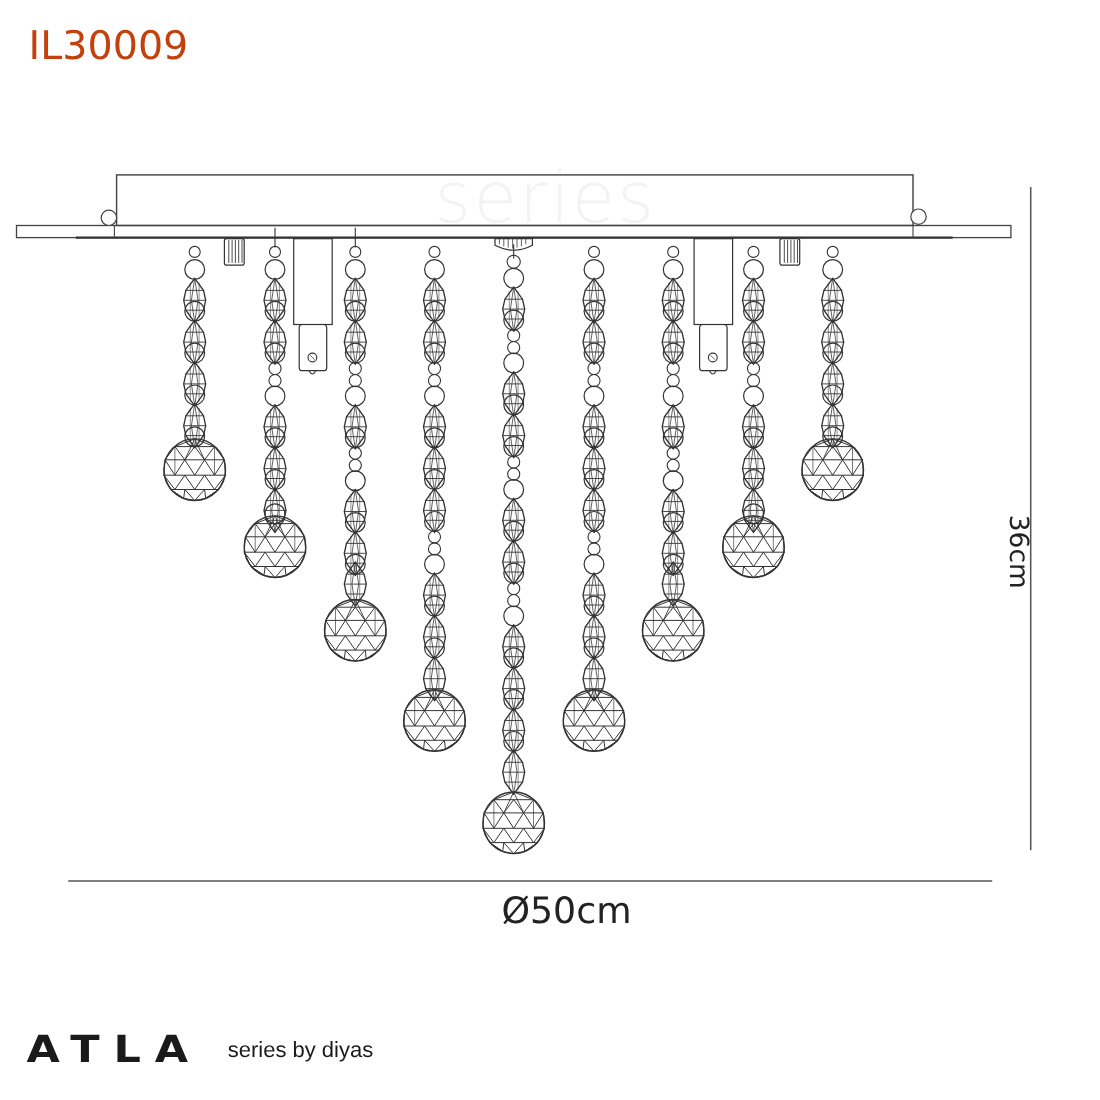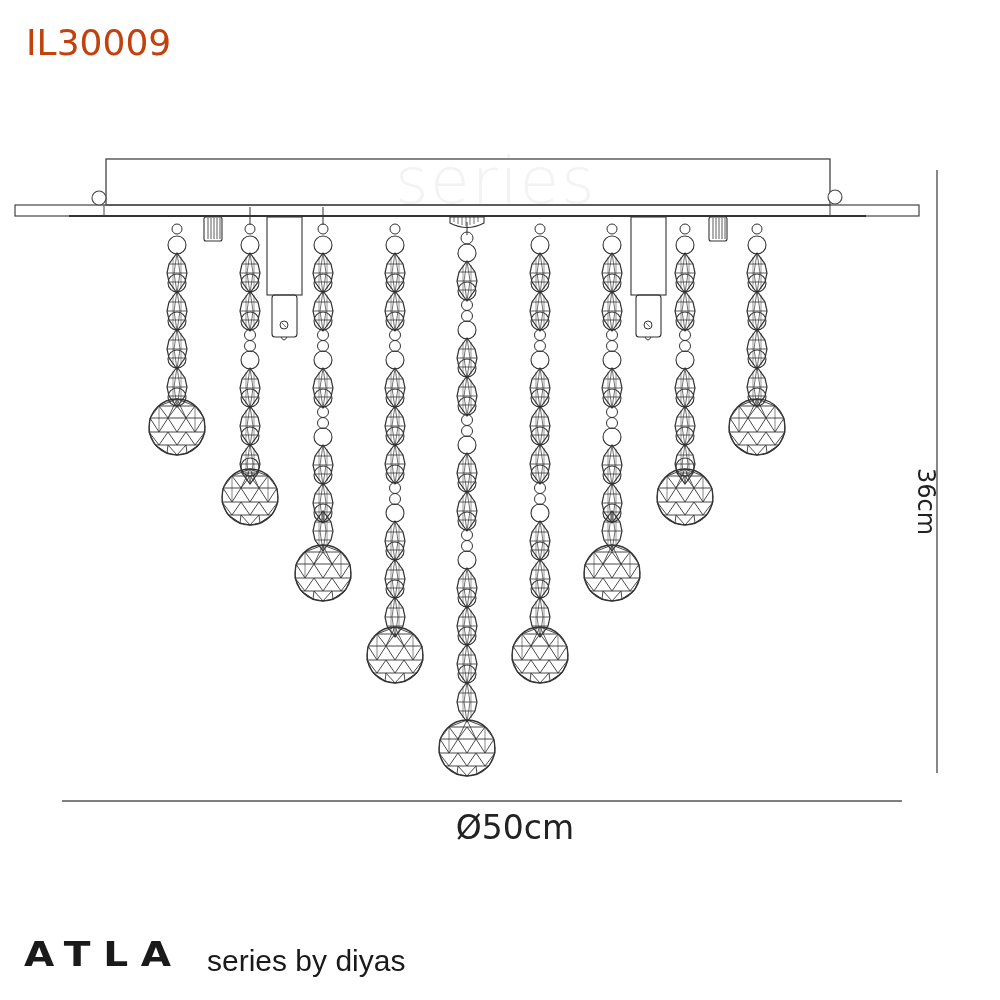--- a/index.html
+++ b/index.html
@@ -2,21 +2,21 @@
 <html><head>
 <meta charset="utf-8">
 <style>
   html, body { margin: 0; padding: 0; background: #ffffff; }
   body { width: 1000px; height: 1000px; position: relative; overflow: hidden; font-family: "DejaVu Sans", sans-serif; }
   .model-code { position: absolute; left: 26px; top: 22px; font-size: 36px; font-weight: 400; color: #c2410c; letter-spacing: 0px; font-family: "DejaVu Sans", sans-serif; }
   .drawing { position: absolute; left: 0; top: 0; width: 1000px; height: 1000px; }
   .dim-width-label { position: absolute; left: 0; width: 966px; top: 808px; text-align: center; font-size: 33px; color: #222; font-family: "DejaVu Sans", sans-serif; margin-left: 32px; }
   .dim-height-label { position: absolute; left: 940px; top: 468px; font-size: 24px; color: #222; transform: rotate(90deg); transform-origin: left top; font-family: "DejaVu Sans", sans-serif; white-space: nowrap; }
   .series-name { position: absolute; left: 24px; top: 934px; font-size: 34px; font-weight: 700; letter-spacing: 11px; color: #1a1a1a; font-family: "DejaVu Sans", sans-serif; transform: scaleX(1.15); transform-origin: left center; }
-  .series-sub { position: absolute; left: 207px; top: 944px; font-size: 30px; color: #1a1a1a; font-family: "Liberation Sans", sans-serif; }
+  .series-sub { position: absolute; left: 207px; top: 944px; font-size: 20px; color: #1a1a1a; font-family: "Liberation Sans", sans-serif; }
   .watermark { position: absolute; left: 395px; top: 144px; font-size: 64px; color: #f3f3f3; font-family: "DejaVu Sans", sans-serif; font-weight: 300; letter-spacing: 2px; }
 </style>
 </head>
 <body>
 
 <div class="watermark">series</div>
 
 <div class="model-code">IL30009</div>
 
 <svg class="drawing" width="1000" height="1000" viewBox="0 0 1000 1000" xmlns="http://www.w3.org/2000/svg">

